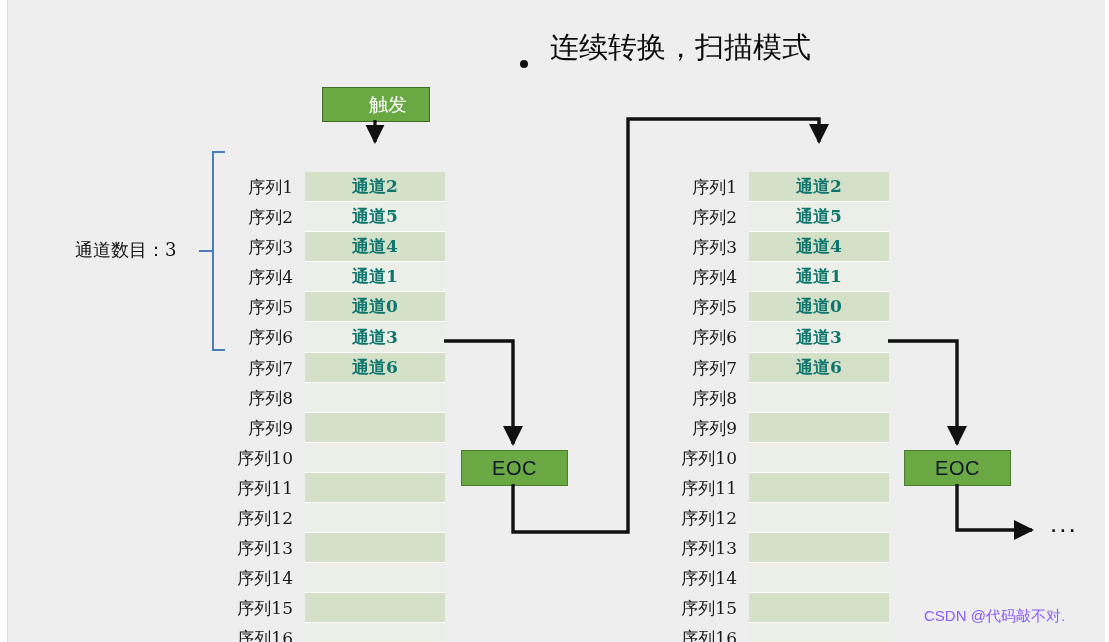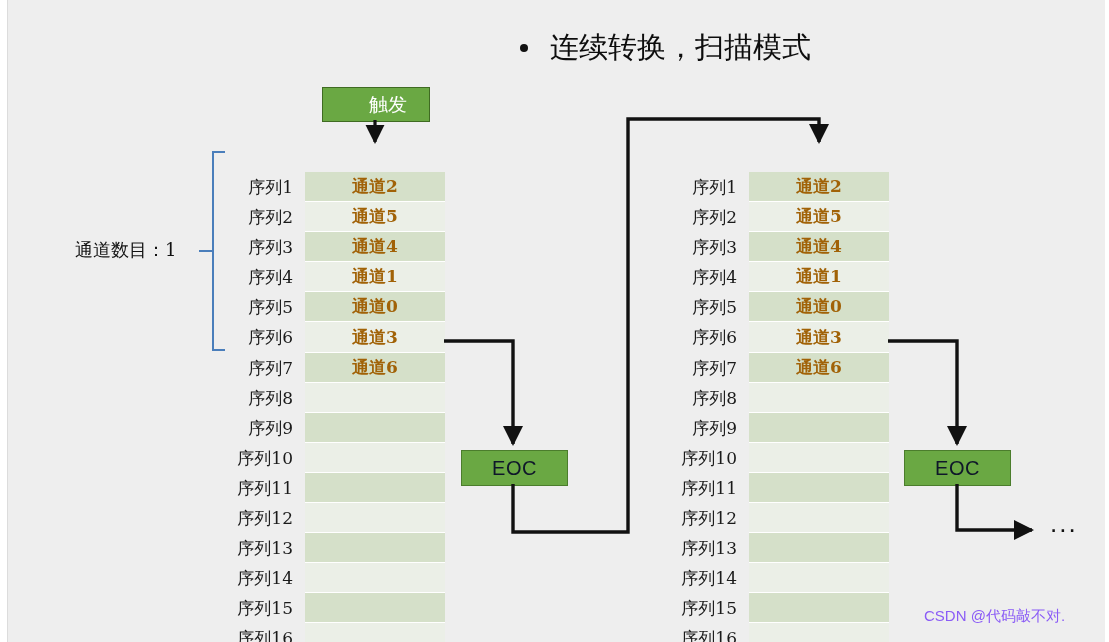--- a/index.html
+++ b/index.html
@@ -52,21 +52,21 @@
     letter-spacing: 2px;
     text-shadow: 1px 1px 1px rgba(0,0,0,0.25);
   }
 
   
   .bullet-line {
     position: absolute;
     left: 520px;
     top: 28px;
     display: flex;
-    align-items: center;
+    align-items: flex-end;
     gap: 22px;
   }
   .bullet-dot {
     width: 8px;
     height: 8px;
     border-radius: 50%;
     background: #111111;
     flex: 0 0 auto;
   }
   .bullet-text {
@@ -133,21 +133,21 @@
     align-items: center;
     justify-content: center;
     border-bottom: 1px solid #ffffff;
   }
   .seq-row.shade-a { background: #d5e0c9; }
   .seq-row.shade-b { background: #ebefe7; }
   .seq-row .cell-text {
     font-family: "DejaVu Serif", "Liberation Serif", serif;
     font-size: 17px;
     font-weight: bold;
-    color: #a16207;
+    color: #0f766e;
   }
   .seq-label {
     position: absolute;
     right: 152px;
     top: 0;
     height: 30.1px;
     line-height: 30.1px;
     white-space: nowrap;
     font-family: "DejaVu Serif", "Liberation Serif", serif;
     font-size: 17px;
@@ -227,21 +227,21 @@
 
   <div class="bullet-line">
     <span class="bullet-dot"></span>
     <span class="bullet-text">连续转换，扫描模式</span>
   </div>
 
   <div class="trigger-box">
     <span>触发</span>
   </div>
 
-  <div class="channel-count">通道数目：1</div>
+  <div class="channel-count">通道数目：3</div>
   <div class="brace-tick"></div>
   <div class="brace"></div>
 
   <div class="seq-table" id="table-left">
       <div class="seq-row shade-a">
         <span class="seq-label">序列1</span>
         <span class="cell-text">通道2</span>
       </div>
       <div class="seq-row shade-b">
         <span class="seq-label">序列2</span>

